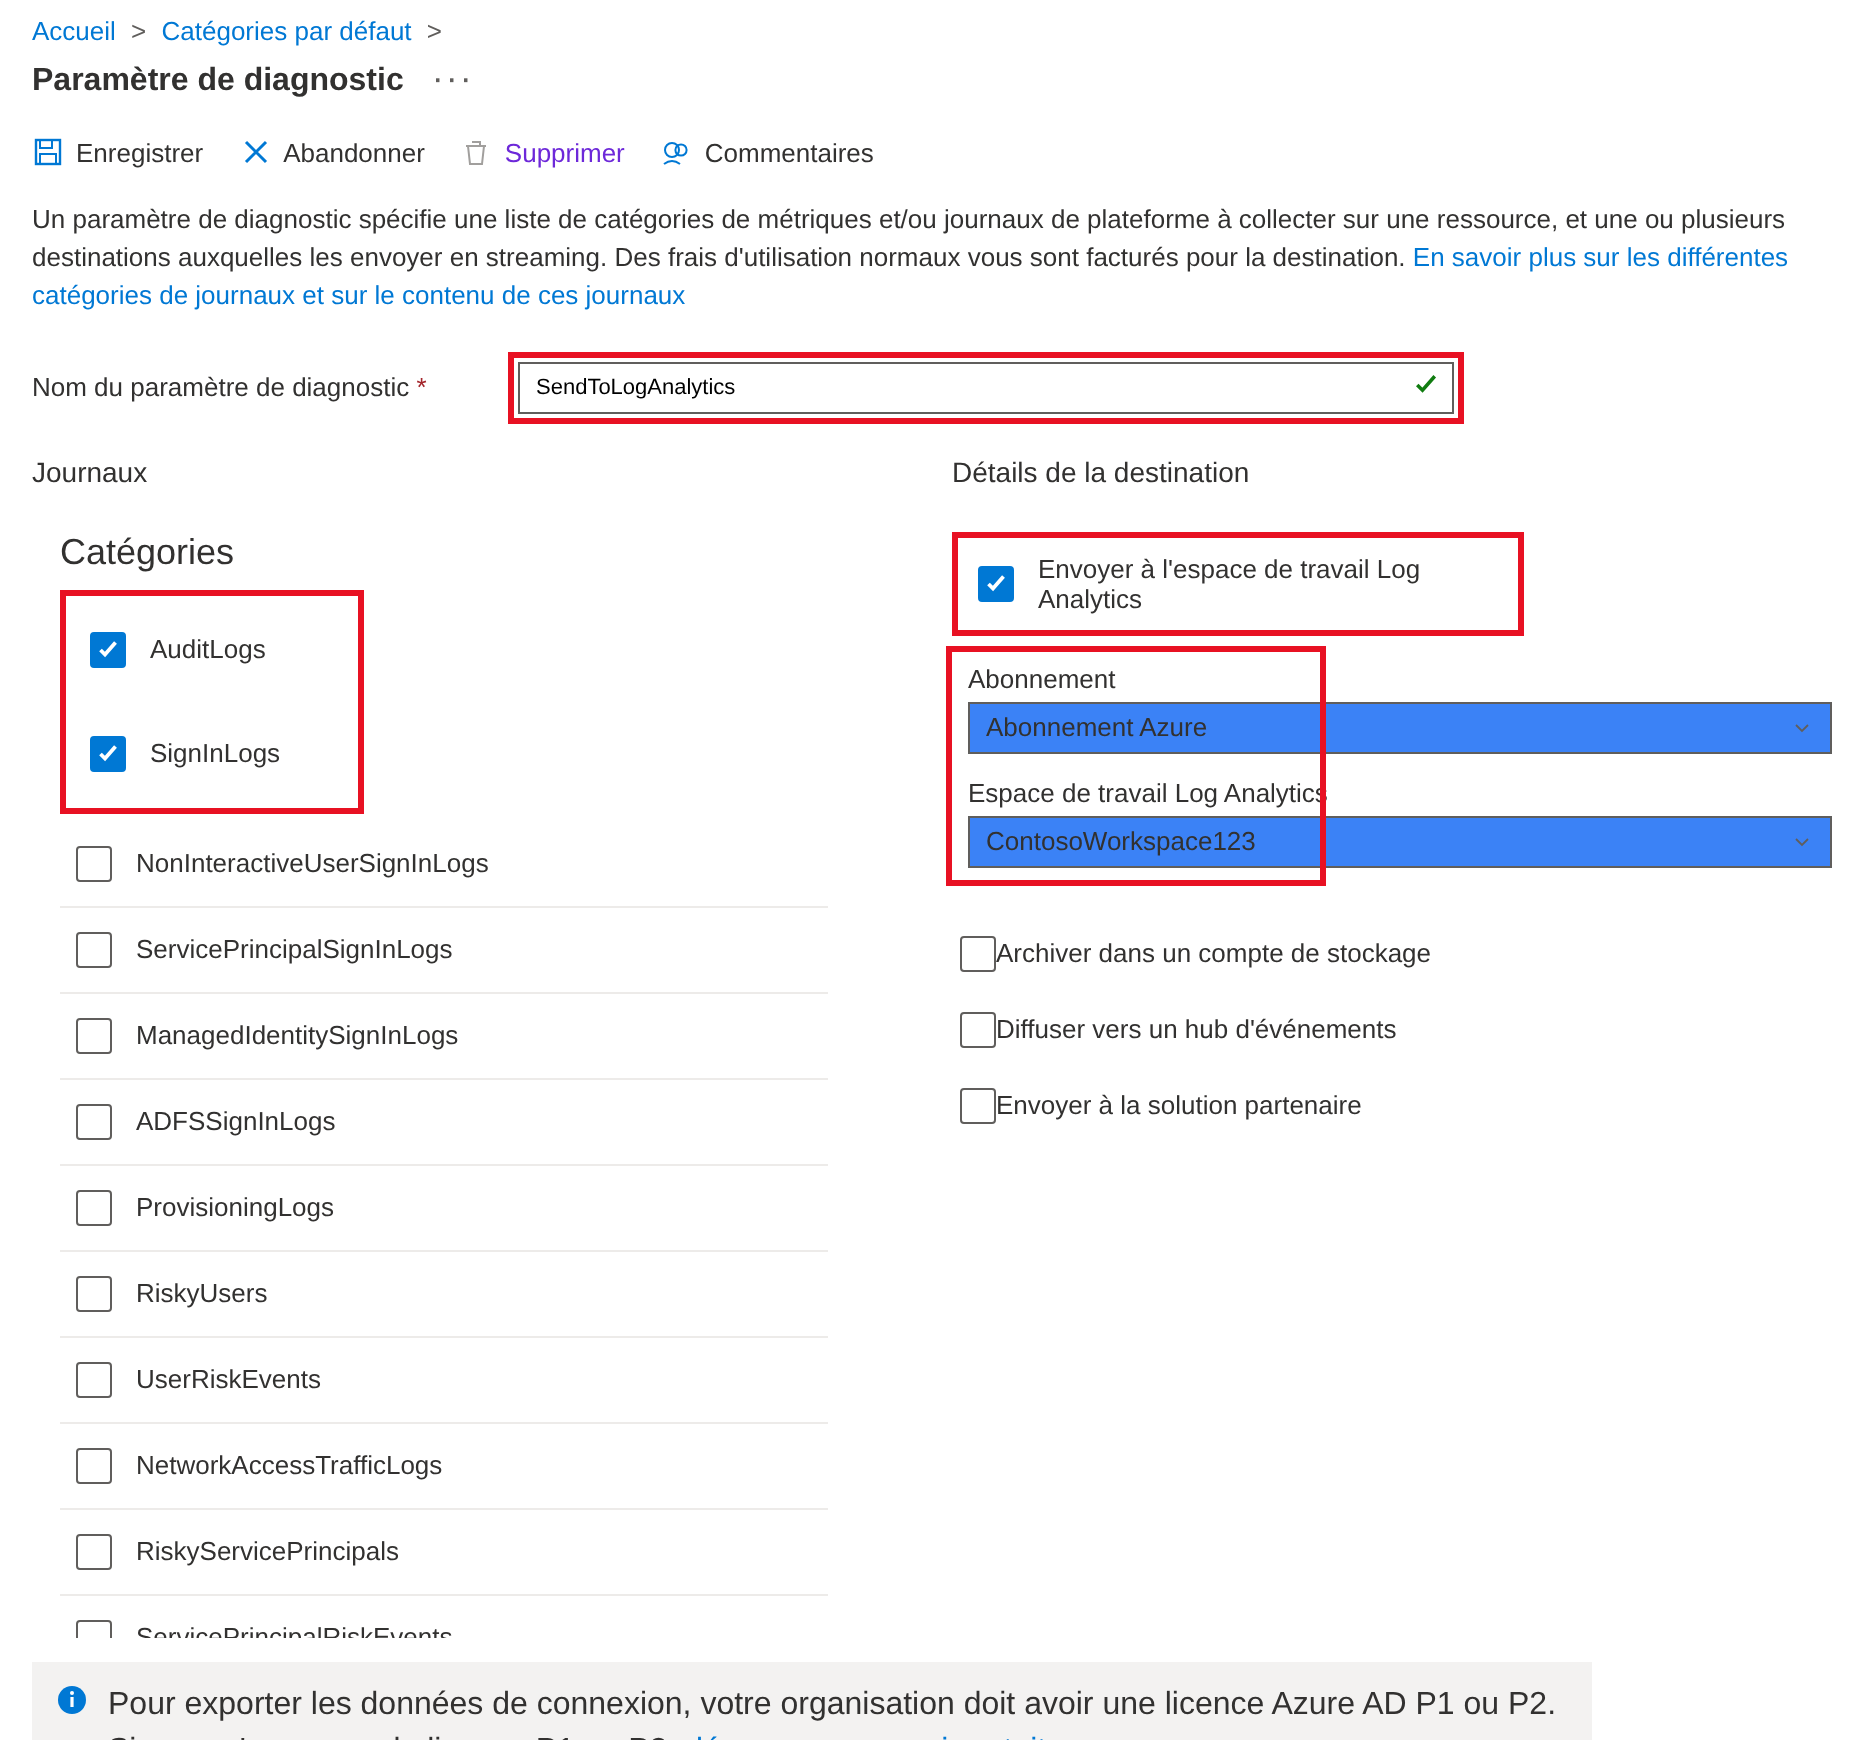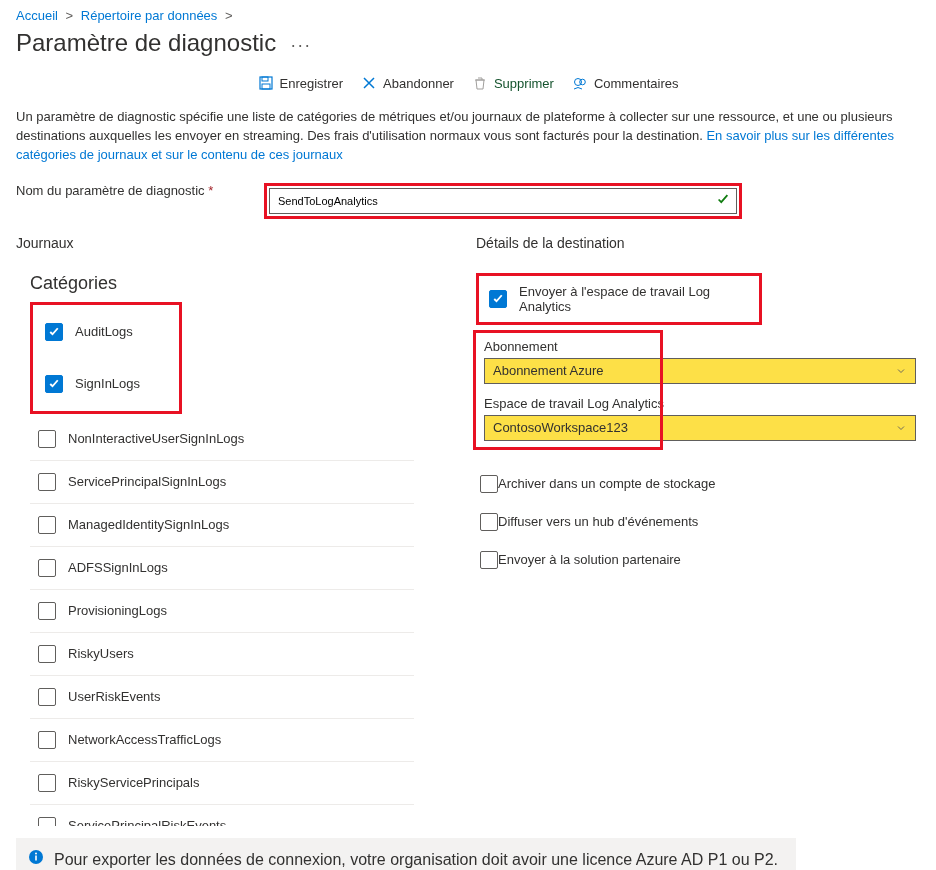--- a/index.html
+++ b/index.html
@@ -10,33 +10,33 @@
     background: #ffffff;
     width: 936px;
     padding: 8px 16px 16px 16px;
   }
   a { color: #0078d4; text-decoration: none; cursor: pointer; }
 
   .breadcrumb { font-size: 13px; color: #0078d4; margin-bottom: 6px; }
   .breadcrumb .sep { color: #605e5c; padding: 0 4px; }
 
   .page-title-row { display: flex; align-items: baseline; gap: 14px; }
-  h1.page-title { font-size: 24px; font-weight: 400; color: #323130; margin-bottom: 18px; }
+  h1.page-title { font-size: 16px; font-weight: 700; color: #323130; margin-bottom: 18px; }
   .ellipsis-btn { color: #605e5c; font-size: 18px; letter-spacing: 1px; margin-bottom: 18px; cursor: pointer; }
 
-  .toolbar { display: flex; align-items: center; gap: 18px; border-bottom: 1px solid transparent; margin-bottom: 16px; justify-content: center; }
+  .toolbar { display: flex; align-items: center; gap: 18px; border-bottom: 1px solid transparent; margin-bottom: 16px; }
   .toolbar-btn { display: flex; align-items: center; gap: 6px; cursor: pointer; font-size: 13px; color: #323130; }
-  .toolbar-btn.disabled { color: #14532d; cursor: default; }
+  .toolbar-btn.disabled { color: #6d28d9; cursor: default; }
   .toolbar-icon { width: 16px; height: 16px; display: inline-flex; align-items: center; justify-content: center; }
   .toolbar-icon svg { width: 16px; height: 16px; }
 
   .description { font-size: 13px; color: #323130; line-height: 1.45; margin-bottom: 18px; max-width: 900px; }
   .description a { color: #0078d4; }
 
-  .field-row { display: flex; margin-bottom: 16px; gap: 16px; }
+  .field-row { display: flex; align-items: center; margin-bottom: 16px; gap: 6px; }
   .field-label { font-size: 13px; color: #323130; width: 232px; }
   .required { color: #a4262c; }
   .input-box-wrap { border: 3px solid #e81123; padding: 2px; }
   .input-box { position: relative; width: 468px; height: 26px; border: 1px solid #605e5c; display: flex; align-items: center; padding: 0 8px; }
   .input-box input { border: none; outline: none; width: 100%; font-size: 11px; font-family: inherit; }
   .input-check { position: absolute; right: 6px; top: 50%; transform: translateY(-50%); color: #107c10; font-weight: bold; }
 
   .two-col { display: flex; gap: 22px; }
   .col-left { width: 438px; }
   .col-right { flex: 1; }
@@ -59,21 +59,21 @@
   .checkbox.checked { background: #0078d4; border-color: #0078d4; }
   .checkbox.checked svg { stroke: #fff; }
   .checkbox svg { width: 12px; height: 12px; stroke: transparent; stroke-width: 2.5; fill: none; }
 
   .cat-label { font-size: 13px; }
 
   .dest-top-highlight { border: 3px solid #e81123; padding: 8px 10px; margin-bottom: 8px; display: flex; align-items: center; gap: 12px; width: 286px; }
   
   .dest-fields-wrap { width: 448px; }
   .dest-field-label { font-size: 13px; margin-bottom: 4px; }
-  .dest-select { width: 100%; height: 26px; border: 1px solid #605e5c; display:flex; align-items:center; justify-content:space-between; padding: 0 8px; font-size:13px; cursor:pointer; background:#fde047; }
+  .dest-select { width: 100%; height: 26px; border: 1px solid #605e5c; display:flex; align-items:center; justify-content:space-between; padding: 0 8px; font-size:13px; cursor:pointer; background:#3b82f6; }
   .dest-select + .dest-field-label { margin-top: 12px; }
   .chevron { width:12px; height:12px; }
 
   .dest-option { display:flex; align-items:center; gap:0; padding: 10px 4px; }
   .dest-option .checkbox { }
 
   .info-bar { margin-top: 12px; background: #f3f2f1; padding: 10px 12px; display:flex; gap:10px; align-items:flex-start; width: 780px;}
   .info-icon { width:16px; height:16px; flex-shrink:0; margin-top:1px; }
   .info-text { font-size: 16px; line-height: 1.45; }
   .info-text a { text-decoration: underline; }
@@ -81,21 +81,21 @@
   
   .dest-fields-outer { position: relative; margin-bottom: 18px;}
   .dest-red-overlay { position:absolute; left:-3px; top:-3px; width: 190px; height: calc(100% + 6px); border:3px solid #e81123; pointer-events:none; }
 </style>
 </head>
 <body>
 
 <div class="breadcrumb">
   <a>Accueil</a>
   <span class="sep">&gt;</span>
-  <a>Répertoire par données</a>
+  <a>Catégories par défaut</a>
   <span class="sep">&gt;</span>
 </div>
 
 <div class="page-title-row">
   <h1 class="page-title">Paramètre de diagnostic</h1>
   <span class="ellipsis-btn">···</span>
 </div>
 
 <div class="toolbar">
   <div class="toolbar-btn">

